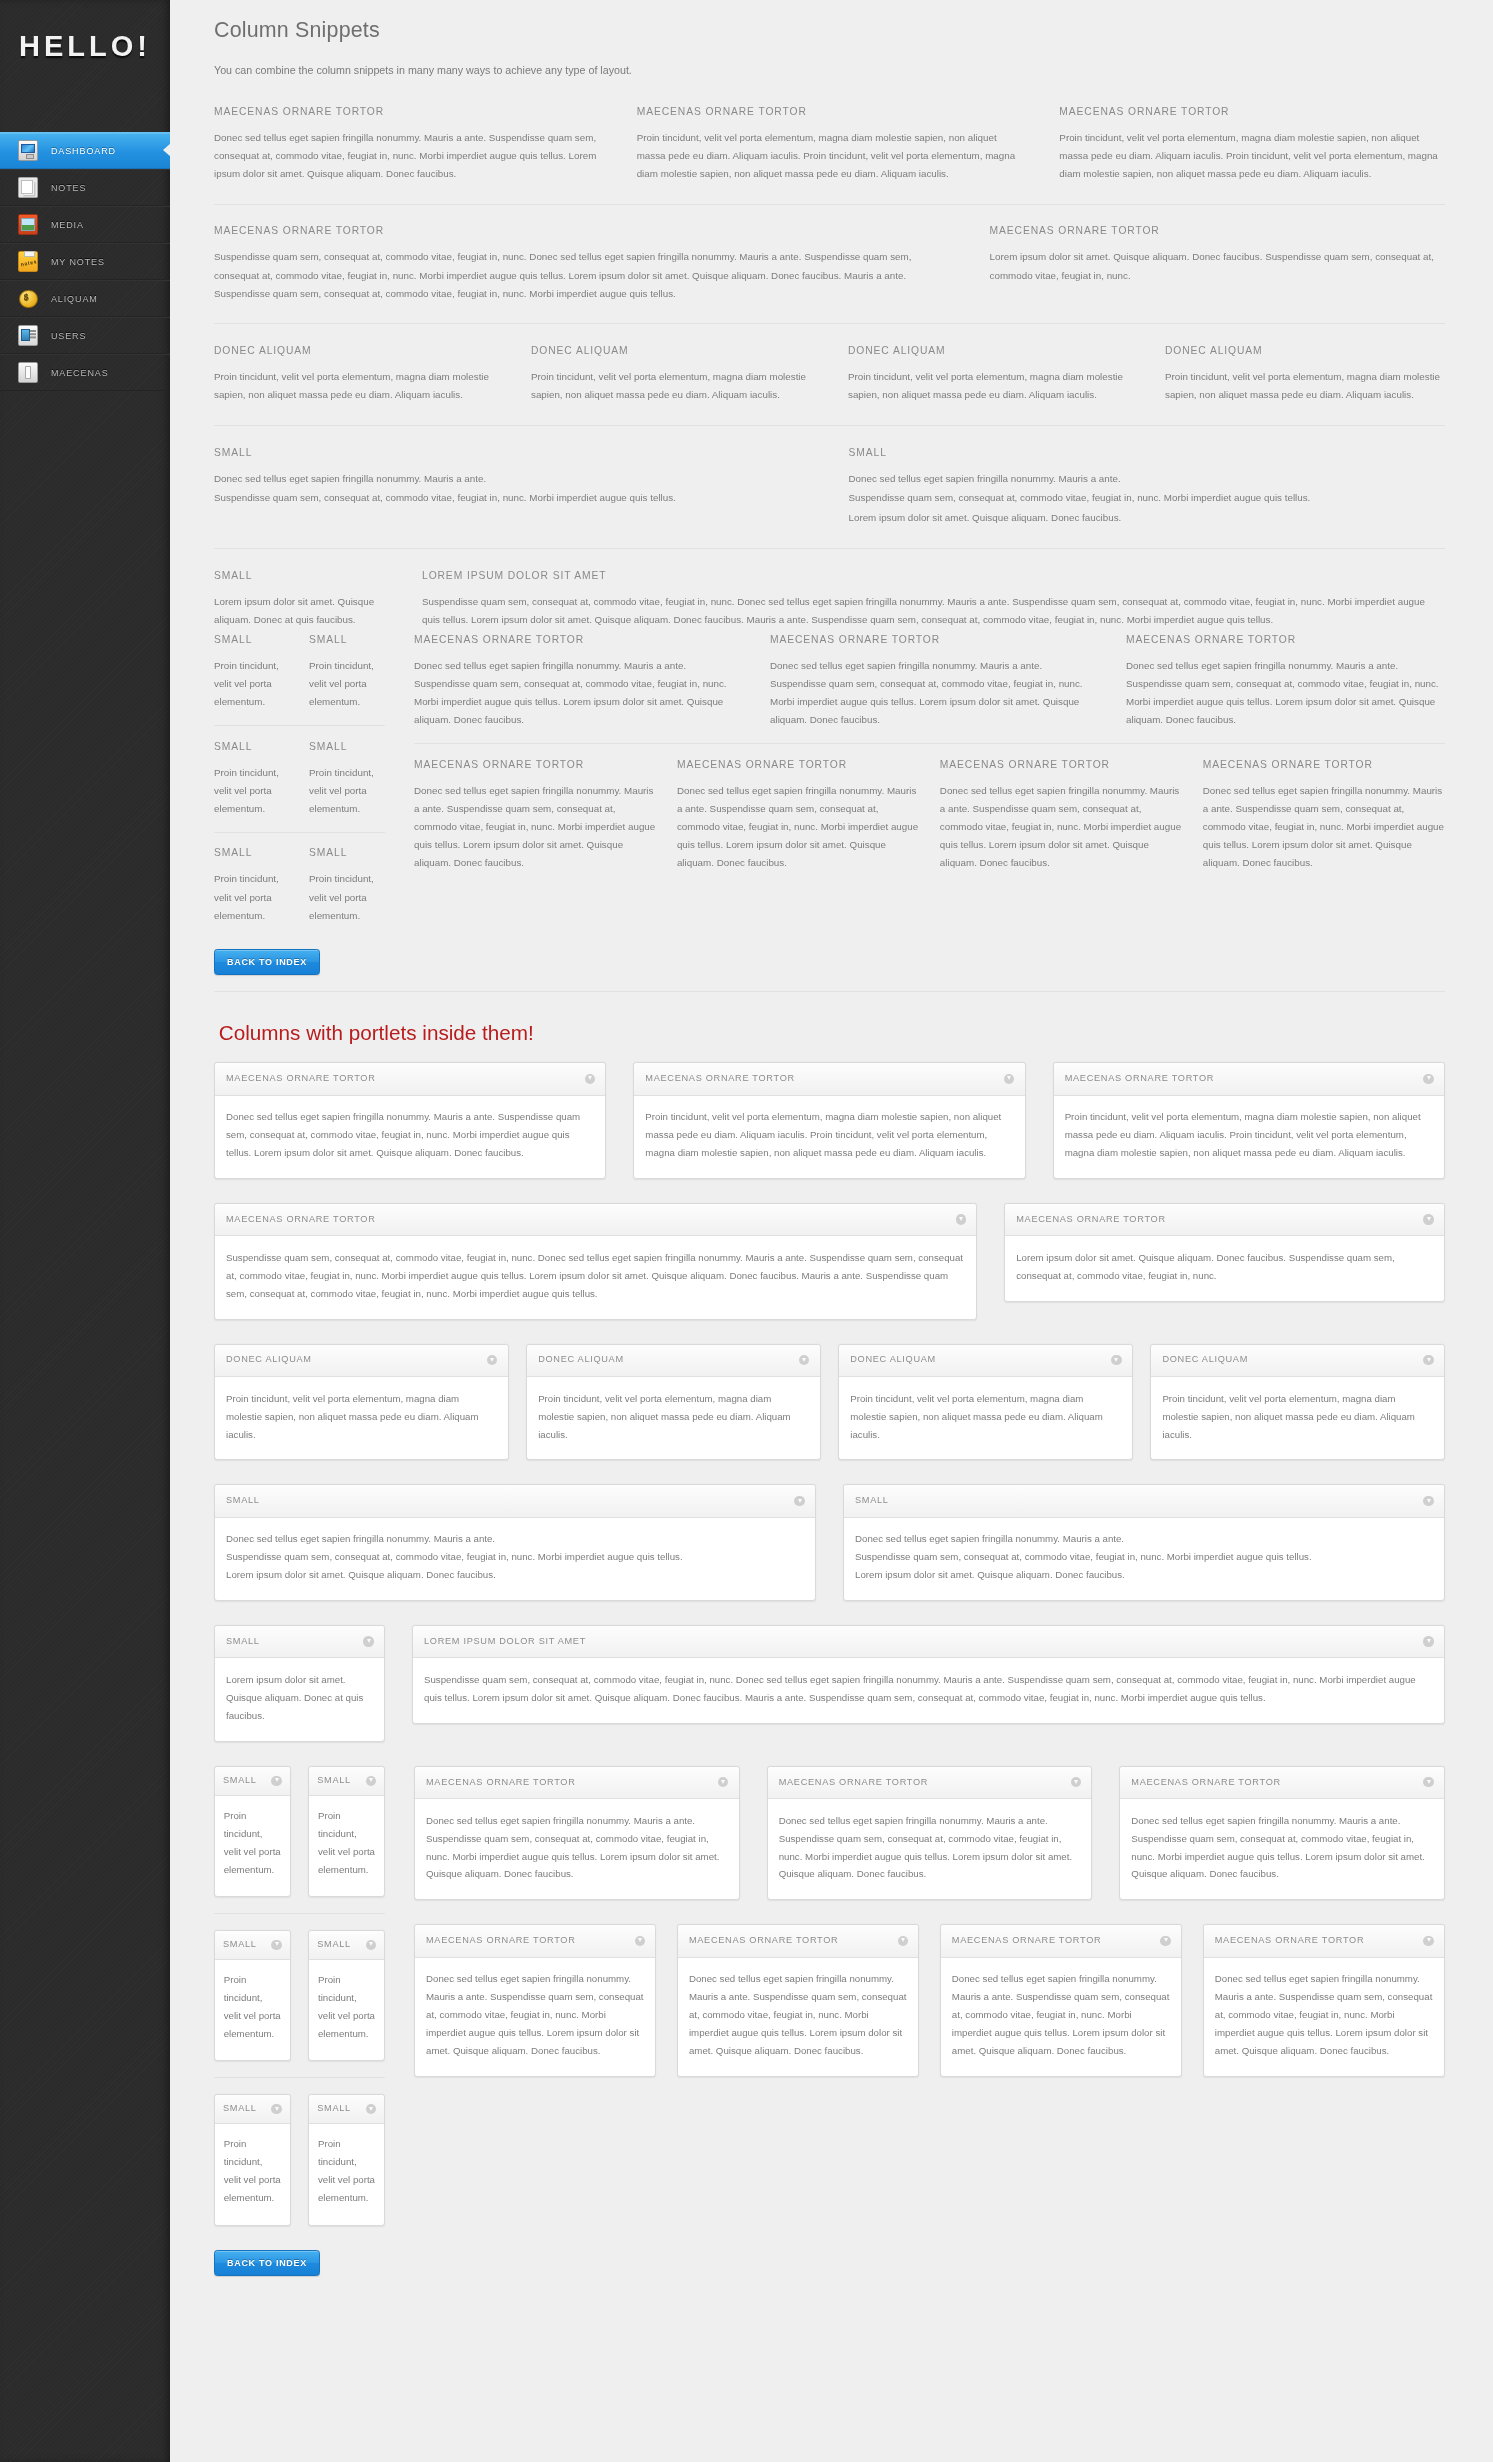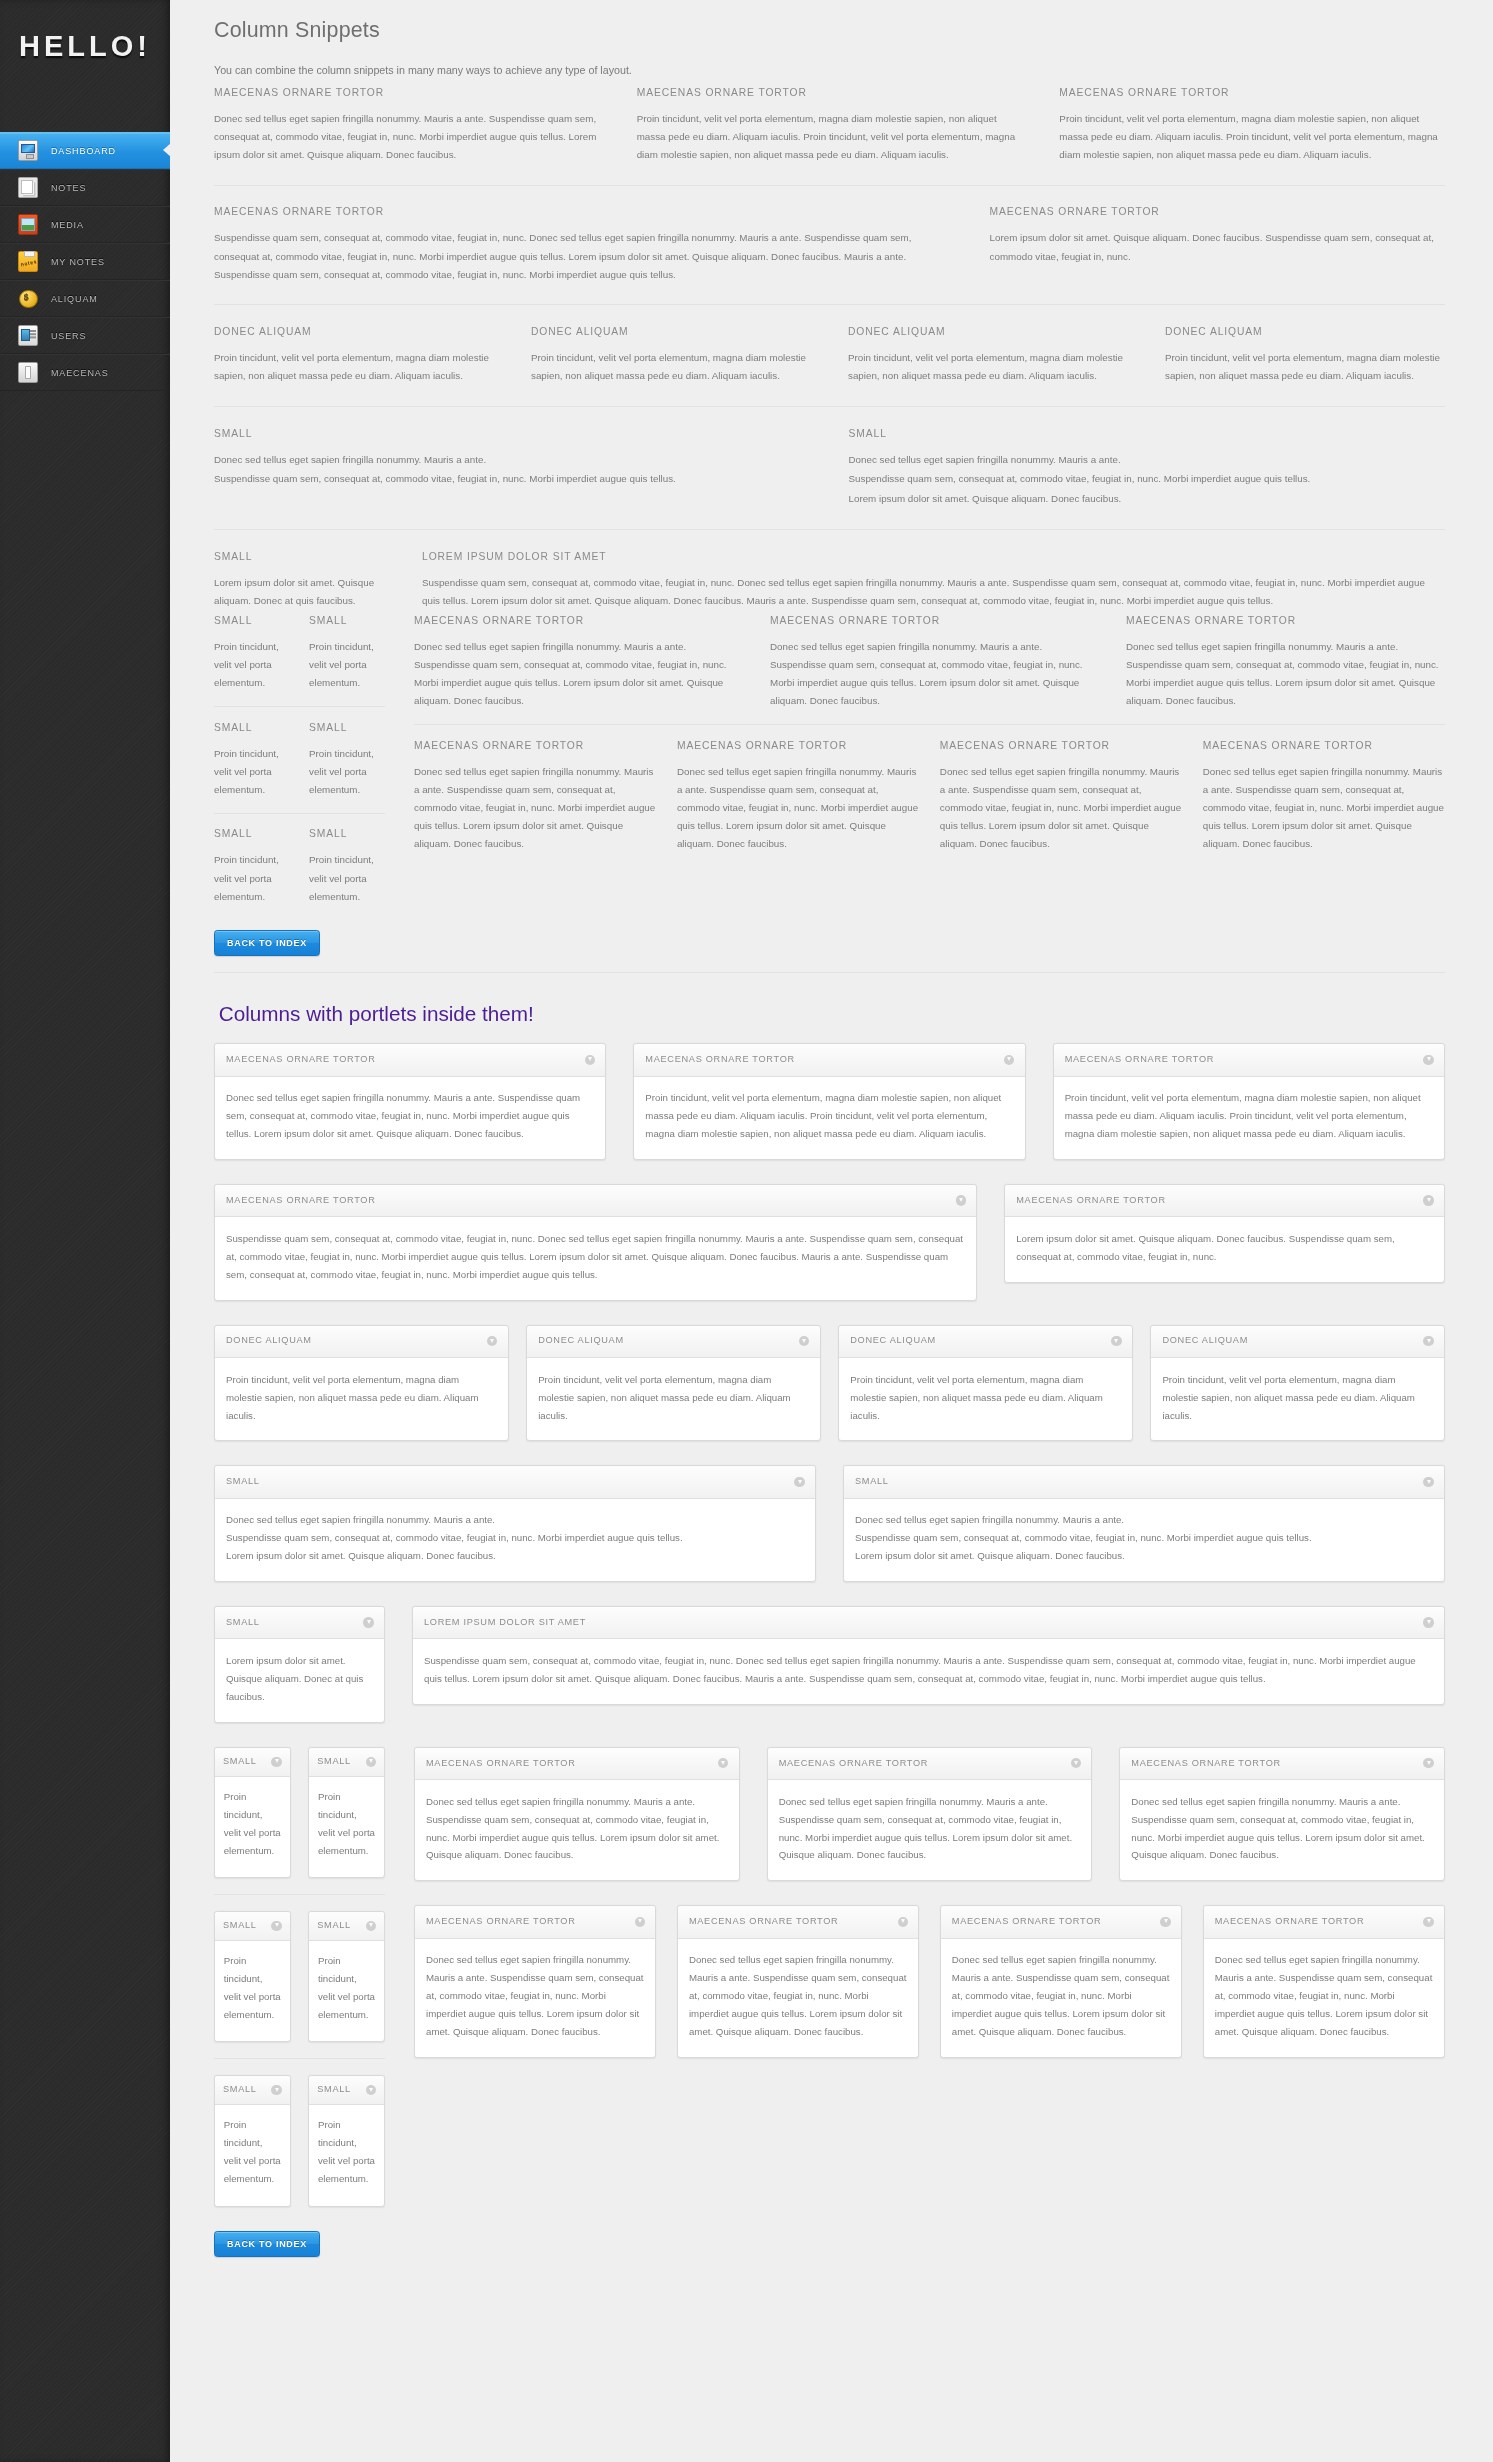--- a/index.html
+++ b/index.html
@@ -158,26 +158,26 @@
     font-size: 21.4px;
     font-weight: normal;
     color: #6f6f6f;
     letter-spacing: 0.2px;
     margin-bottom: 17.5px;
   }
   .intro {
     font-size: 10.7px;
     color: #7b7b7b;
     line-height: 1.7;
-    margin-bottom: 8px;
+    margin-bottom: 27px;
   }
   .sec-title {
     font-size: 20.7px;
     font-weight: normal;
-    color: #4c1d95;
+    color: #b91c1c;
     margin: 29px 0 17.5px 4.8px;
   }
 
   h3.col-head {
     font-size: 10.3px;
     font-weight: normal;
     color: #8a8a8a;
     letter-spacing: 0.9px;
     margin-bottom: 12px;
     text-transform: uppercase;

